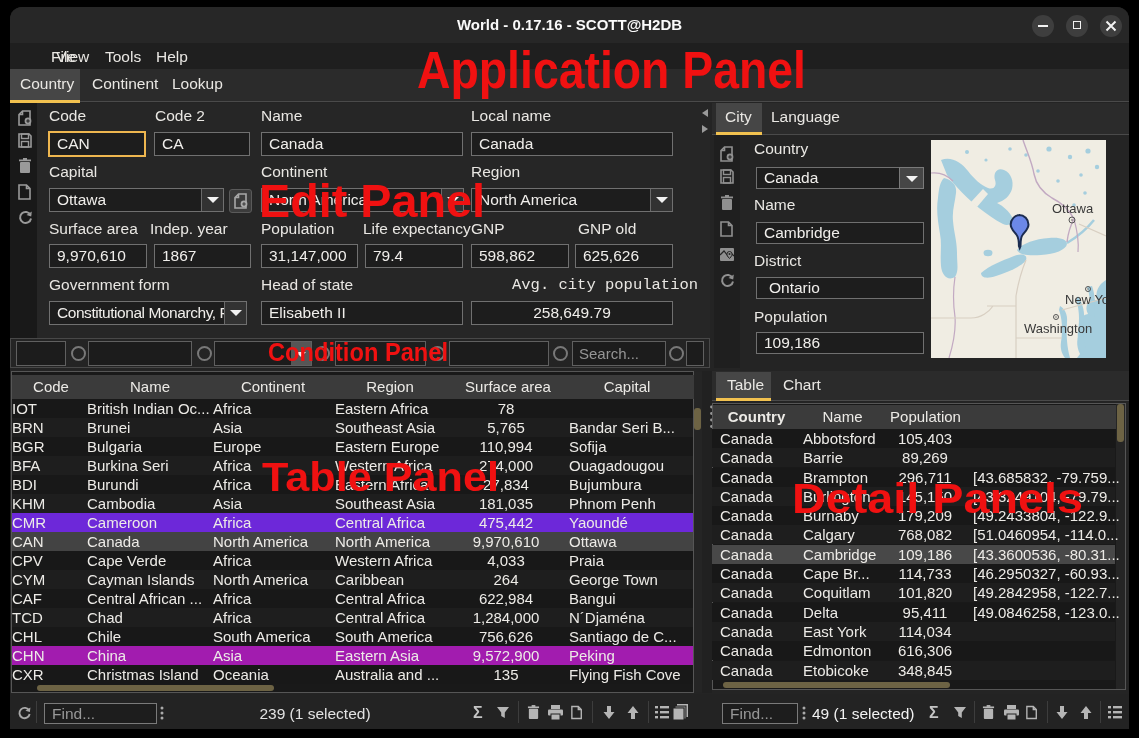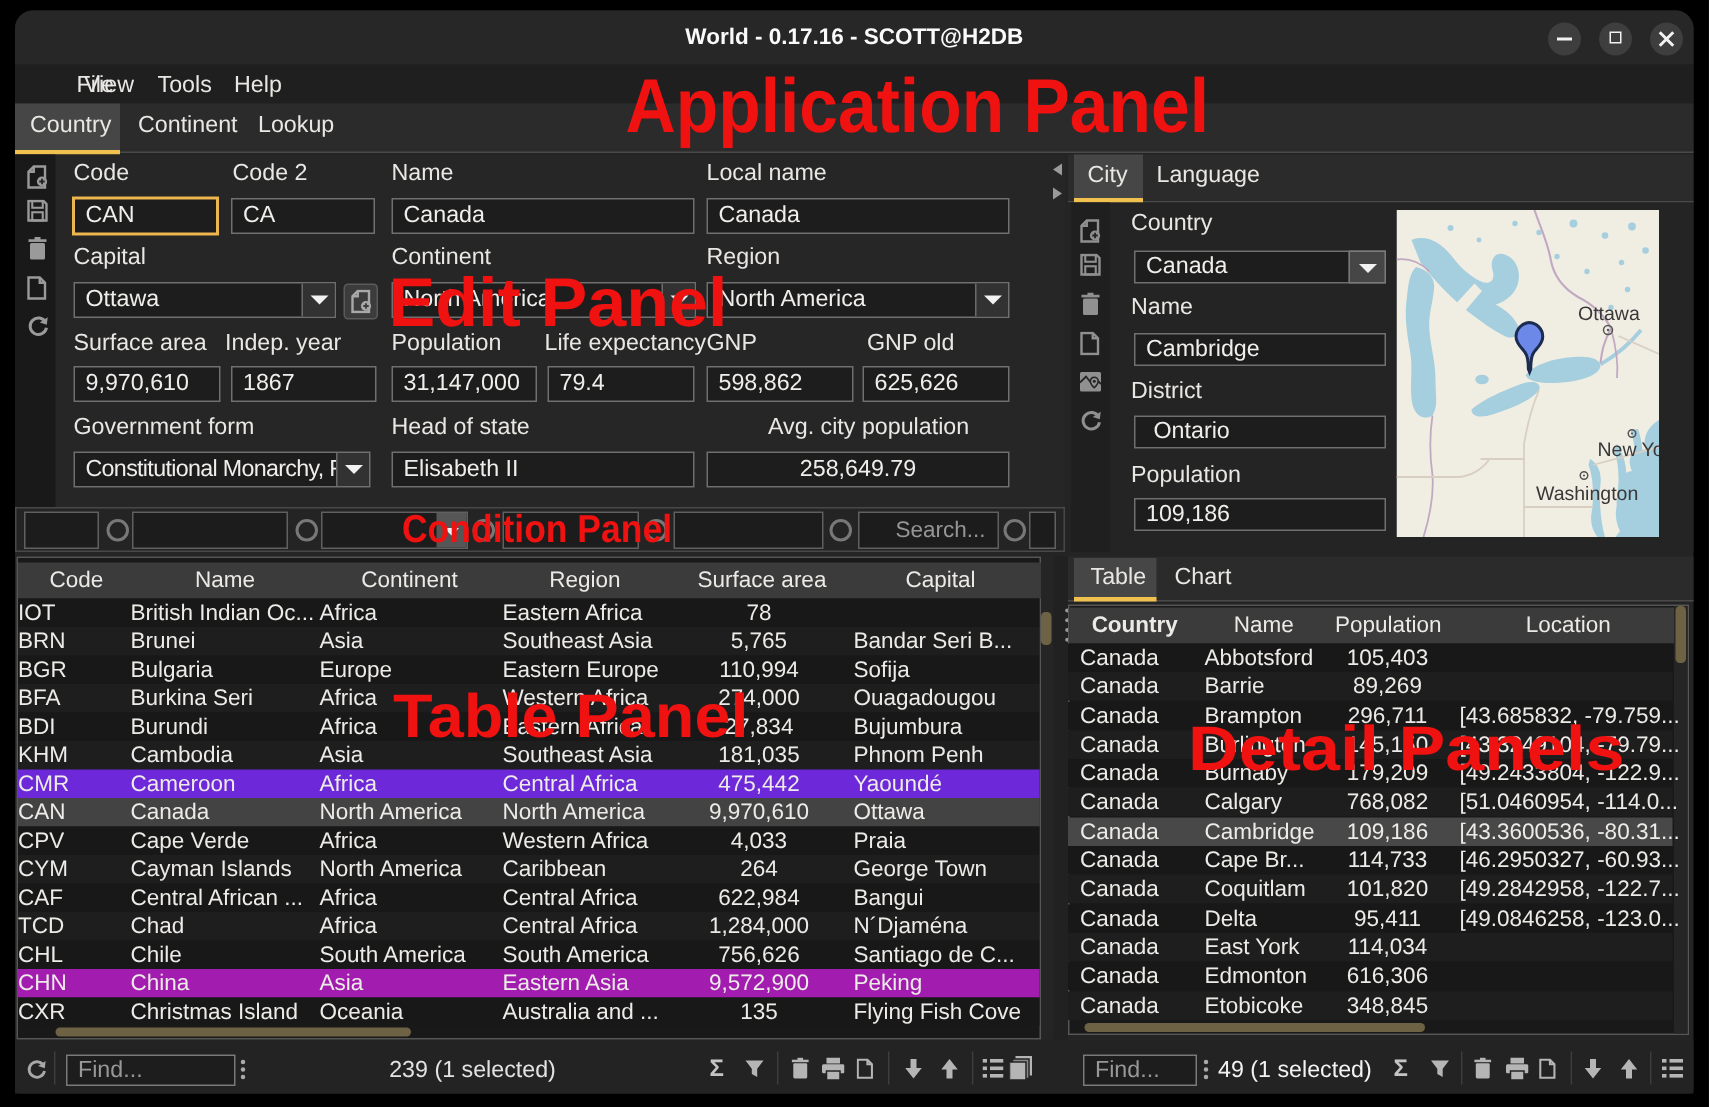--- a/index.html
+++ b/index.html
@@ -110,21 +110,21 @@
 <div class="lbl" style="left:578px;top:220px;">GNP old</div>
 <div class="inp" style="left:49px;top:244px;width:98px;height:24px;">9,970,610</div>
 <div class="inp" style="left:154px;top:244px;width:97px;height:24px;">1867</div>
 <div class="inp" style="left:261px;top:244px;width:97px;height:24px;">31,147,000</div>
 <div class="inp" style="left:365px;top:244px;width:98px;height:24px;">79.4</div>
 <div class="inp" style="left:471px;top:244px;width:98px;height:24px;">598,862</div>
 <div class="inp" style="left:575px;top:244px;width:98px;height:24px;">625,626</div>
 
 <div class="lbl" style="left:49px;top:276px;">Government form</div>
 <div class="lbl" style="left:261px;top:276px;">Head of state</div>
-<div class="lbl" style="left:512px;top:276px;">Avg. city population</div>
+<div class="lbl" style="left:512px;top:276px;font-family:Liberation Mono, monospace;">Avg. city population</div>
 <div class="cmb" style="left:49px;top:301px;width:198px;height:24px;" title="g"><span style="letter-spacing:-0.45px;">Constitutional Monarchy, F</span><span class="arr">
       <span class="tri"></span>
     </span></div>
 <div class="inp" style="left:261px;top:301px;width:202px;height:24px;">Elisabeth II</div>
 <div class="inp" style="left:471px;top:301px;width:202px;height:24px;padding-left:0;text-align:center;">258,649.79</div>
 
 <div class="a" style="left:702px;top:109px;width:0;height:0;border:4px solid transparent;border-right:6px solid #9a9a9a;border-left:none;"></div>
 <div class="a" style="left:702px;top:125px;width:0;height:0;border:4px solid transparent;border-left:6px solid #9a9a9a;border-right:none;"></div>
 
 <div class="a" style="left:712px;top:103px;width:417px;height:32px;background:#2b2b2b;border-bottom:1px solid #4a4a4a;"></div>
@@ -224,21 +224,21 @@
 <div class="circ" style="left:197px;"></div>
 <div class="fbox" style="left:214px;width:98px;"></div>
 <div class="a" style="left:291px;top:342px;width:20px;height:23px;background:#565656;">
     <span class="tri" style="margin:-2px 0 0 -5px;border-width:5px;border-bottom:none;"></span>
   </div>
 <div class="circ" style="left:315px;"></div>
 <div class="fbox" style="left:335px;width:91px;"></div>
 <div class="circ" style="left:430px;"></div>
 <div class="fbox" style="left:449px;width:100px;"></div>
 <div class="circ" style="left:553px;"></div>
-<div class="fbox" style="left:572px;width:94px;color:#969696;font-size:15px;line-height:23px;padding-left:24px;">Search...</div>
+<div class="fbox" style="left:572px;width:94px;color:#969696;font-size:15px;line-height:23px;padding-left:6px;">Search...</div>
 <div class="circ" style="left:669px;"></div>
 <div class="fbox" style="left:686px;width:18px;"></div>
 
 <div class="a" style="left:11px;top:371px;width:683px;height:322px;background:#191919;border:1px solid #565656;"></div>
 <div class="a" style="left:694px;top:372px;width:8px;height:320px;background:#252525;"></div>
 <div class="a" style="left:694px;top:408px;width:7px;height:22px;background:#6d6344;border-radius:3px;"></div>
 <div class="a" style="left:12px;top:375px;width:682px;height:24px;background:#3b3b3b;" id="thead">
 <span class="hdc" style="left:0;width:78px;">Code</span>
 <span class="hdc" style="left:78px;width:120px;">Name</span>
 <span class="hdc" style="left:198px;width:126px;">Continent</span>
@@ -390,21 +390,20 @@
 <div class="lbl" style="left:727px;top:376px;">Table</div>
 <div class="lbl" style="left:783px;top:376px;">Chart</div>
 
 <div class="a" style="left:712px;top:403px;width:414px;height:287px;background:#191919;border:1px solid #565656;"></div>
 <div class="a" style="left:1116px;top:404px;width:9px;height:285px;background:#252525;"></div>
 <div class="a" style="left:1117px;top:404px;width:7px;height:38px;background:#6d6344;border-radius:3px;"></div>
 <div class="a" style="left:713px;top:405px;width:403px;height:24px;background:#3b3b3b;" id="dhead">
 <span class="hdc" style="left:0;width:87px;font-weight:bold;">Country</span>
 <span class="hdc" style="left:87px;width:85px;">Name</span>
 <span class="hdc" style="left:172px;width:81px;">Population</span>
-<span class="hdc" style="left:253px;width:159px;">Location</span>
 </div>
 <div id="dbody">
 <div class="drow" style="left:712px;top:429px;background:#181818;">
       <span class="d1">Canada</span>
       <span class="d2">Abbotsford</span>
       <span class="d3">105,403</span>
     </div>
 <div class="drow" style="left:712px;top:448px;background:#1e1e1e;">
       <span class="d1">Canada</span>
       <span class="d2">Barrie</span>

